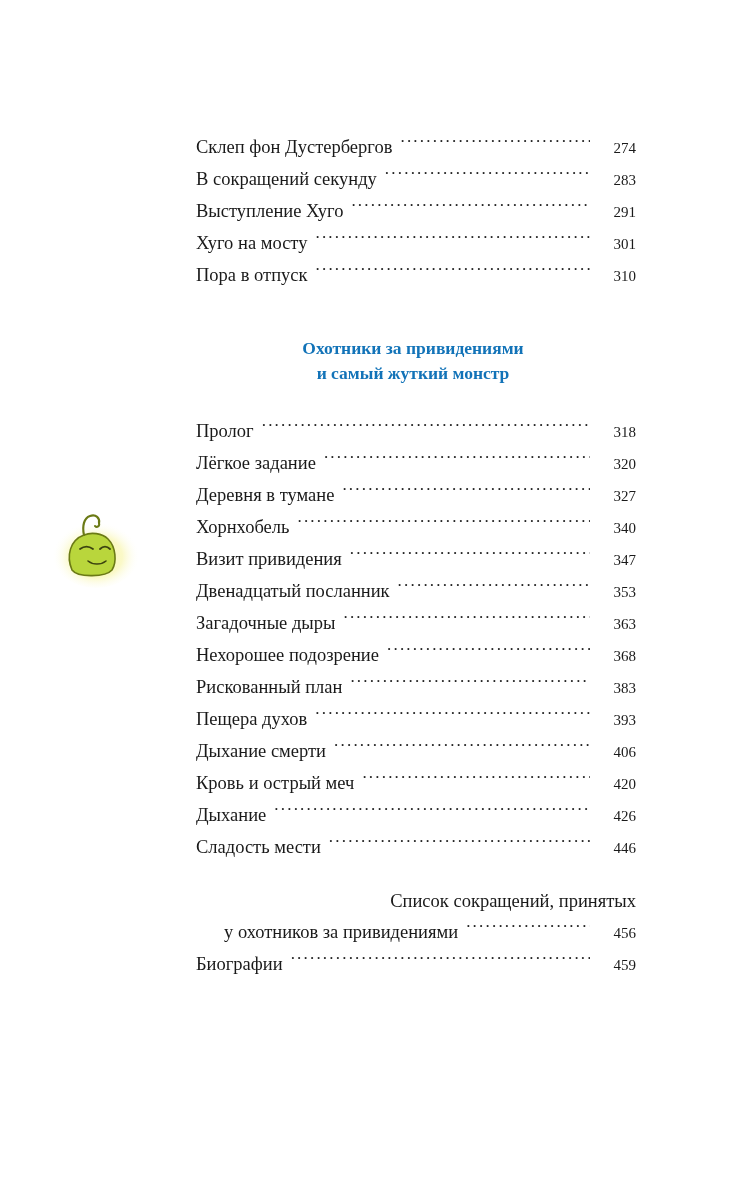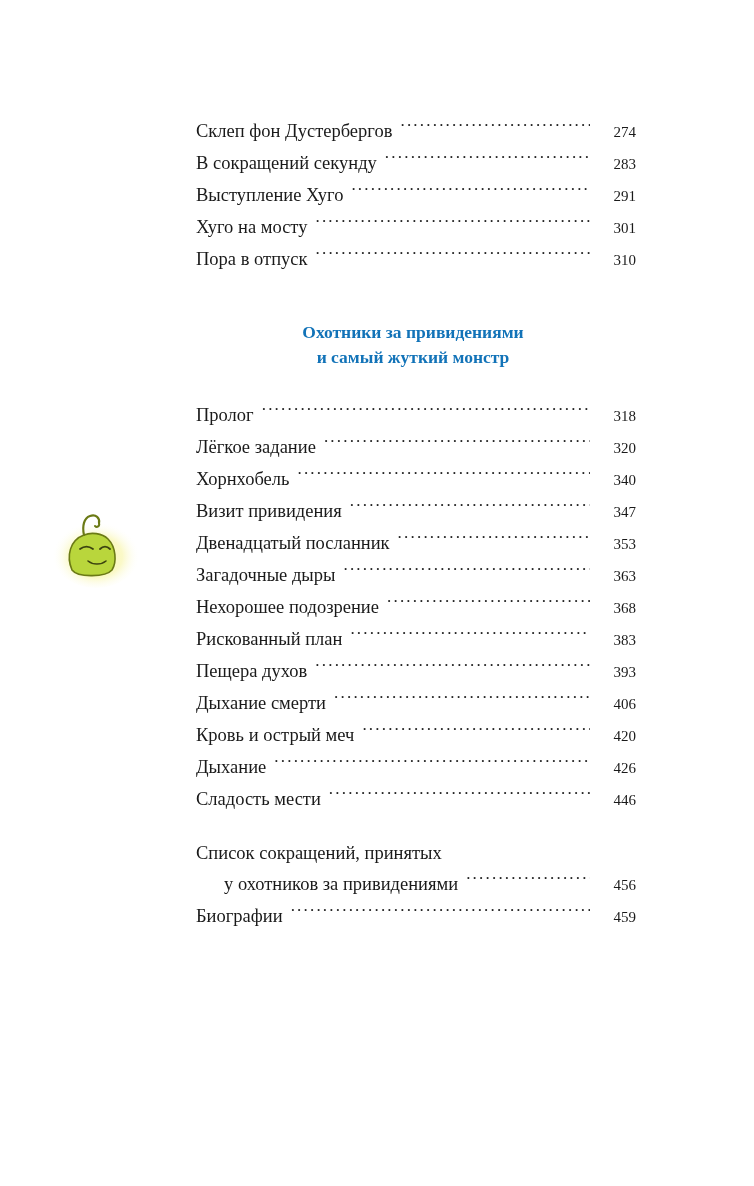--- a/index.html
+++ b/index.html
@@ -16,21 +16,21 @@
     overflow: hidden;
   }
   .page {
     position: absolute;
     inset: 0;
     background: #ffffff;
   }
   .content {
     position: absolute;
     left: 196px;
-    top: 116px;
+    top: 132px;
     width: 440px;
   }
 
   
   .toc-list {
     margin: 0;
     padding: 0;
     list-style: none;
   }
   .toc-item {
@@ -85,20 +85,21 @@
   .appendix {
     margin-top: 22px;
   }
   .appendix .toc-item.multiline {
     display: block;
     white-space: normal;
   }
   .appendix .line1 {
     font-size: 18.5px;
     line-height: 31px;
+    text-align: right;
   }
   .appendix .line2 {
     display: flex;
     align-items: baseline;
     font-size: 18.5px;
     line-height: 31px;
     padding-left: 28px;
     white-space: nowrap;
   }
 
@@ -176,20 +177,25 @@
         <span class="toc-title">Пролог</span>
         <span class="toc-dots"></span>
         <span class="toc-page">318</span>
       </li>
       <li class="toc-item">
         <span class="toc-title">Лёгкое задание</span>
         <span class="toc-dots"></span>
         <span class="toc-page">320</span>
       </li>
       <li class="toc-item">
+        <span class="toc-title">Деревня в тумане</span>
+        <span class="toc-dots"></span>
+        <span class="toc-page">327</span>
+      </li>
+      <li class="toc-item">
         <span class="toc-title">Хорнхобель</span>
         <span class="toc-dots"></span>
         <span class="toc-page">340</span>
       </li>
       <li class="toc-item">
         <span class="toc-title">Визит привидения</span>
         <span class="toc-dots"></span>
         <span class="toc-page">347</span>
       </li>
       <li class="toc-item">

